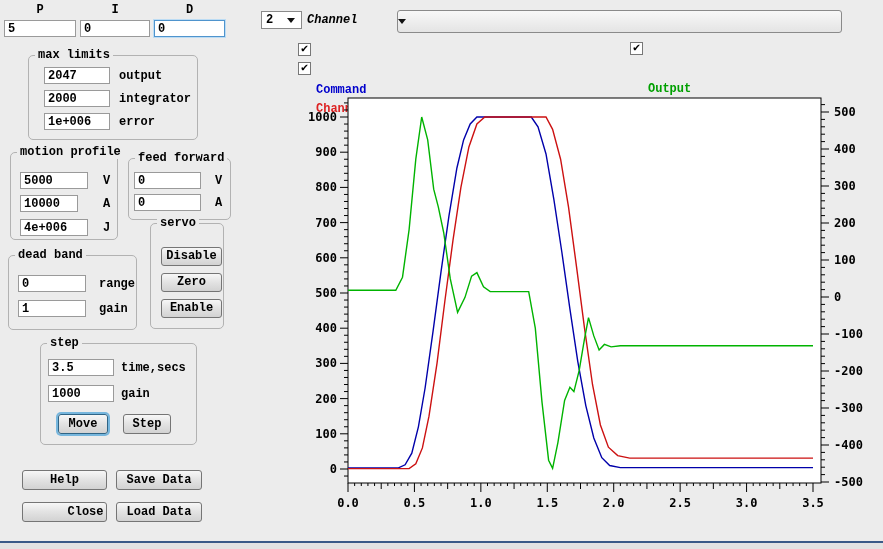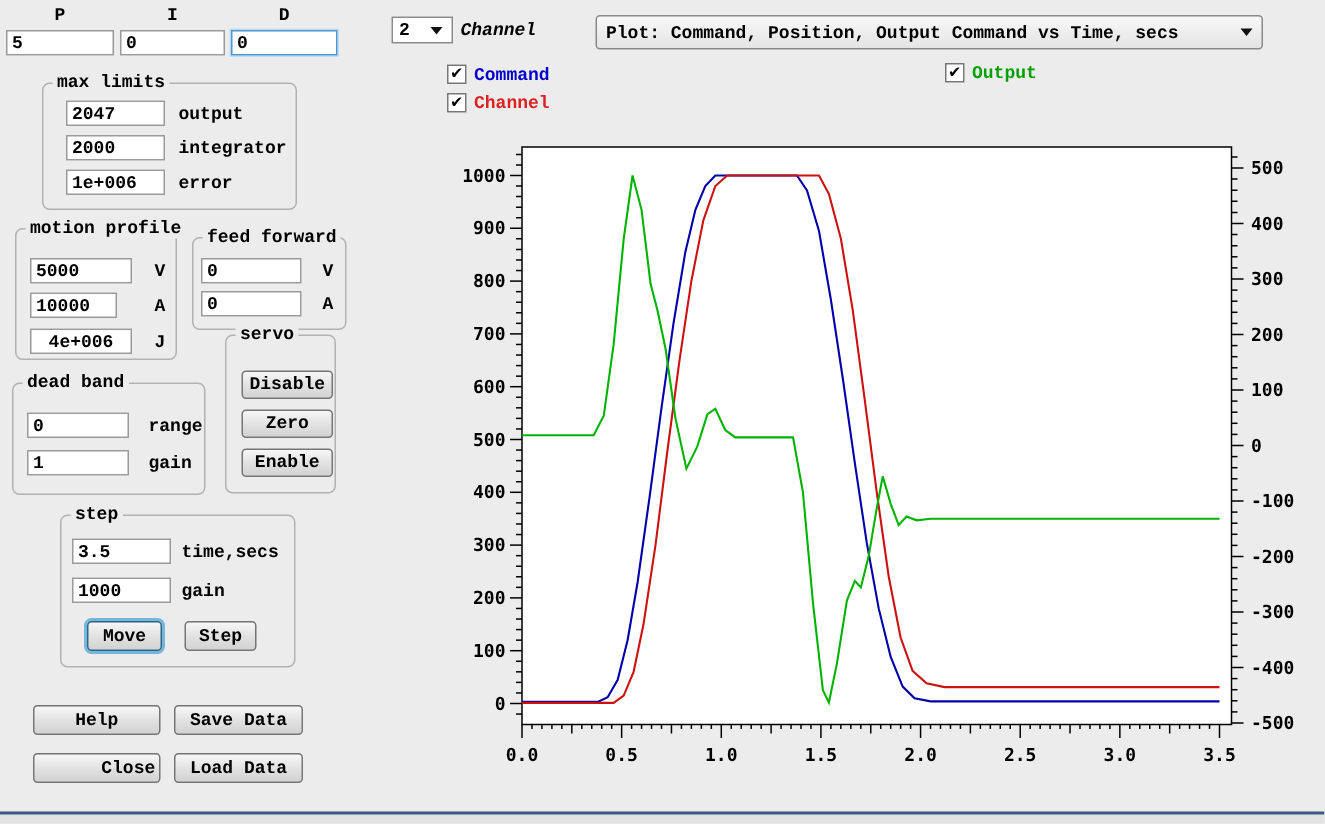--- a/index.html
+++ b/index.html
@@ -56,21 +56,21 @@
     border-left:4px solid transparent;
     border-right:4px solid transparent;
     border-top:5px solid #111;
   }
   .chk {
     position:absolute; width:13px; height:13px;
     background:#fff; border:1px solid #777;
     font-size:12px; line-height:11px; text-align:center;
     color:#000;
   }
-  .chk-lbl { position:absolute; white-space:nowrap; }
+  .chk-lbl { position:absolute; white-space:nowrap;margin-top:40px; }
   #bottom-strip {
     position:absolute; left:0; top:541px; width:883px; height:8px;
     background:#e3e3e3; border-top:2px solid #3b5a88;
   }
   svg text {
     font-family:"DejaVu Sans Mono","Liberation Mono",monospace;
     font-size:12px; fill:#000;
   }
 </style>
 </head>
@@ -92,21 +92,21 @@
   <input class="tb" style="left: 15px; top: 57px; width: 66px;" value="1e+006">
   <span class="abs lbl" style="left:90px; top:59px;">error</span>
 </div>
 
 <div class="group" style="left:10px; top:152px; width:108px; height:88px;">
   <span class="legend">motion profile</span>
   <input class="tb" style="left: 9px; top: 19px; width: 68px;" value="5000">
   <span class="abs lbl" style="left:92px; top:21px;">V</span>
   <input class="tb" style="left: 9px; top: 42px; width: 58px;" value="10000">
   <span class="abs lbl" style="left:92px; top:44px;">A</span>
-  <input class="tb" style="left: 9px; top: 66px; width: 68px; text-align: center;" value="4e+006">
+  <input class="tb" style="left: 9px; top: 66px; width: 68px;" value="4e+006">
   <span class="abs lbl" style="left:92px; top:68px;">J</span>
 </div>
 
 <div class="group" style="left:128px; top:158px; width:103px; height:62px;">
   <span class="legend">feed forward</span>
   <input class="tb" style="left: 5px; top: 13px; width: 67px;" value="0">
   <span class="abs lbl" style="left:86px; top:15px;">V</span>
   <input class="tb" style="left: 5px; top: 35px; width: 67px;" value="0">
   <span class="abs lbl" style="left:86px; top:37px;">A</span>
 </div>
@@ -141,21 +141,20 @@
 <button class="btn" style="left:22px; top:502px; width:85px; height:20px;padding-left:42px;">Close</button>
 <button class="btn" style="left:116px; top:502px; width:86px; height:20px;">Load Data</button>
 
 <div class="combo-sm" style="left:261px; top:11px; width:41px; height:18px;">
   <span class="val">2</span>
   <span class="arrow-down"></span>
 </div>
 <span class="abs lbl" style="left:307px; top:13px;font-style:italic;">Channel</span>
 
 <div class="combo-lg" style="left:397px; top:10px; width:445px; height:23px;">
-  <span class="val">Plot: Command, Position, Output Command vs Time, secs</span>
   <span class="arrow-down"></span>
 </div>
 
 <span class="chk" style="left:298px; top:43px;">✔</span>
 <span class="chk-lbl" style="left: 316px; top: 43px; color: rgb(0, 0, 204);">Command</span>
 
 <span class="chk" style="left:298px; top:62px;">✔</span>
 <span class="chk-lbl" style="left: 316px; top: 62px; color: rgb(221, 34, 34);">Channel</span>
 
 <span class="chk" style="left:630px; top:42px;">✔</span>

